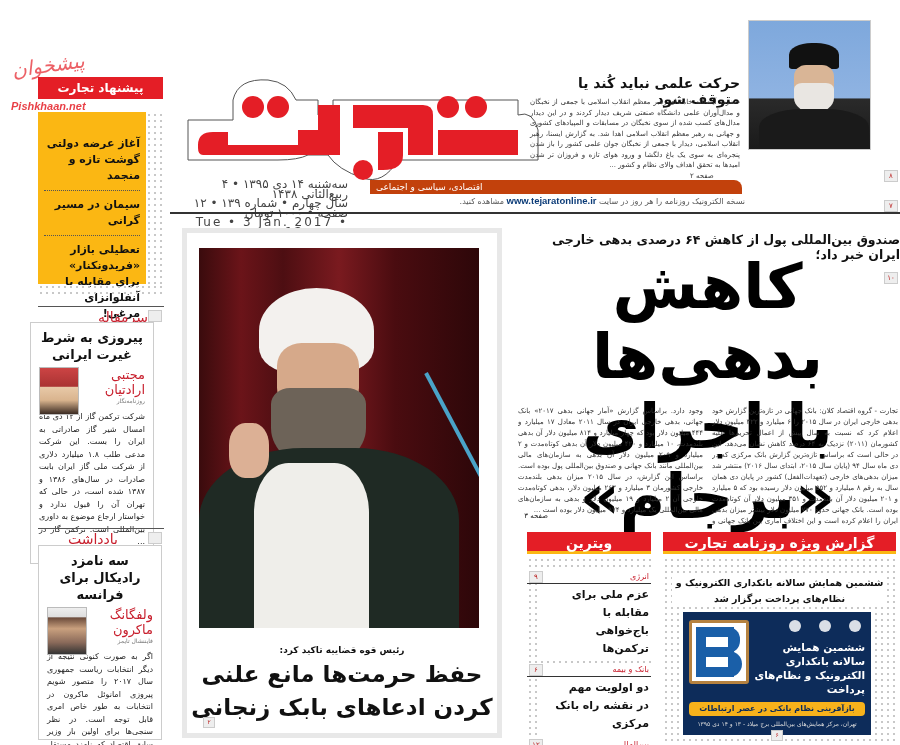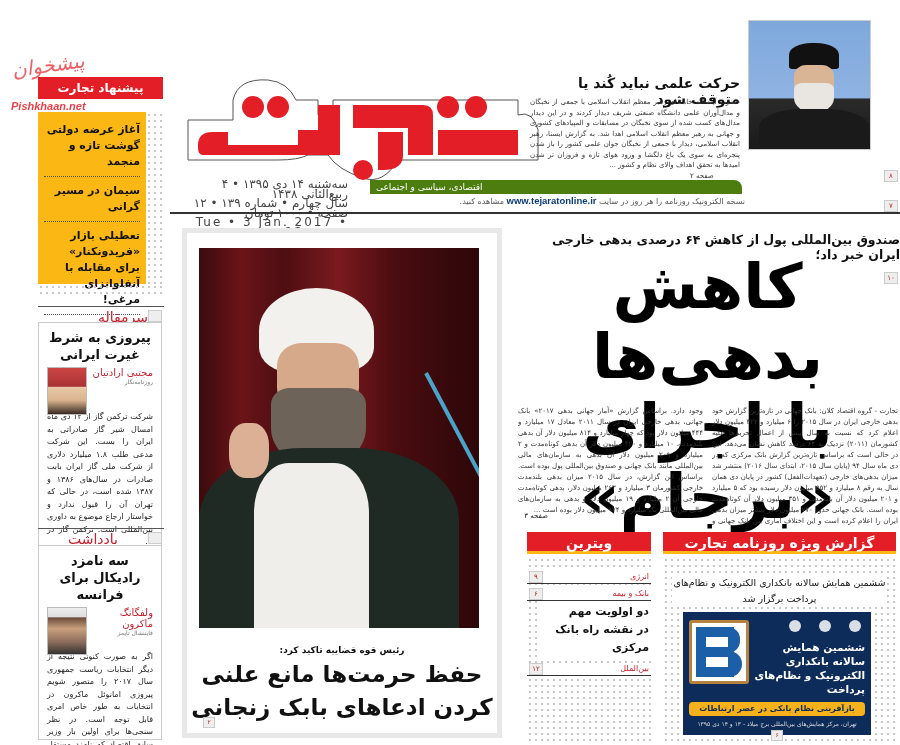--- a/index.html
+++ b/index.html
@@ -3,38 +3,38 @@
 <meta charset="utf-8">
 <style>
 *{box-sizing:border-box;margin:0;padding:0}
 body{width:900px;height:745px;background:#fff;font-family:"DejaVu Sans",sans-serif;position:relative;overflow:hidden;direction:rtl;color:#111}
 .abs{position:absolute}
 .dots{background-image:radial-gradient(#c8c8c8 1px,transparent 1.2px);background-size:6px 6px}
 
 #recommend-head{left:38px;top:77px;width:125px;height:22px;background:#e41e26;color:#fff;font-size:12px;font-weight:bold;text-align:center;line-height:22px}
 #watermark1{left:30px;top:52px;width:55px;height:30px;color:#e41e26;opacity:.7;font-size:20px;font-family:"DejaVu Serif",serif;font-style:italic;transform:rotate(-8deg)}
 #watermark2{left:11px;top:100px;color:#e41e26;font-size:11px;font-weight:bold;font-style:italic;direction:ltr;font-family:"Liberation Sans",sans-serif;opacity:.85}
-#recommend-box{left:38px;top:112px;width:108px;height:172px;background:#fbb713;padding:4px 6px}
+#recommend-box{left:38px;top:112px;width:108px;height:172px;background:#fbb713;padding:18px 6px}
 #recommend-side{left:146px;top:112px;width:18px;height:172px}
 .rec-item{font-size:11px;font-weight:bold;text-align:right;line-height:16px;color:#111;border-bottom:1px dotted #555;padding:6px 0 6px 0}
 .rec-item:last-child{border-bottom:1px dotted #555}
 .pg-tag{position:absolute;right:2px;width:14px;height:12px;background:#eee;border:1px solid #ccc;font-size:7px;text-align:center;line-height:10px;color:#b22}
 #dots-under-rec{left:38px;top:284px;width:126px;height:12px}
 .col-rule{height:1px;background:#555}
 .section-label{font-size:14px;color:#c8202e;font-weight:normal}
 .side-box{border:1px solid #ccc;background:#fff;padding:6px 8px}
 .box-title{font-size:13px;font-weight:bold;text-align:center;line-height:17px;color:#111}
-.author{font-size:10px;color:#c8202e}
+.author{font-size:13px;color:#c8202e}
 .author-sub{font-size:6px;color:#777}
 .body-txt{font-size:8px;line-height:12.5px;color:#222;text-align:justify}
 .more{font-size:8px;color:#333;margin-top:4px}
 .portrait{position:absolute;width:40px;height:48px;border:1px solid #bbb}
 
 #logo{left:178px;top:60px;width:370px;height:125px}
-#tagline-bar{left:370px;top:180px;width:372px;height:14px;background:#4d7c0f;border-radius:0 8px 0 0}
+#tagline-bar{left:370px;top:180px;width:372px;height:14px;background:#c2410c;border-radius:0 8px 0 0}
 #tagline{position:absolute;left:6px;top:0;font-size:9px;color:#fff;line-height:14px}
 #website-line{left:360px;top:195px;width:385px;height:12px;font-size:8px;color:#555;line-height:12px}
 #website-line b{color:#0c3c78;font-family:"Liberation Sans",sans-serif;font-size:9.5px;direction:ltr;unicode-bidi:embed}
 #dateline{left:178px;top:180px;width:170px;font-size:12px;line-height:9.5px;color:#444}
 #masthead-rule{left:170px;top:212px;width:730px;height:2px;background:#333}
 
 #lead-photo{left:748px;top:20px;width:123px;height:130px;background:linear-gradient(180deg,#7ea8dc 0%,#8fb3e2 60%,#2a2a2a 61%,#1a1a1a 100%);border:1px solid #ccc;overflow:hidden}
 #top-story-title{left:530px;top:75px;width:210px;font-size:14px;font-weight:bold;text-align:right}
 #top-story-body{left:530px;top:97px;width:210px;font-size:7px;line-height:10.5px;color:#333;text-align:justify}
 #top-story-page{left:690px;top:172px;font-size:7px;color:#333}
@@ -54,21 +54,21 @@
 
 #vitrin-head{left:527px;top:532px;width:124px;height:22px;background:#e41e26;color:#fff;font-size:14px;font-weight:bold;text-align:center;line-height:22px;border-bottom:3px solid #fbb713}
 #vitrin-box{left:527px;top:557px;width:124px;height:188px}
 .vit-cat{position:relative;border-bottom:1px solid #333;font-size:8px;color:#c8202e;padding-right:2px;height:13px;line-height:12px;margin-top:4px;background:#fff}
 .vit-cat .pg-tag{right:auto;left:2px;top:0}
 .vit-title{font-size:11px;font-weight:bold;line-height:18px;text-align:right;padding:2px 2px 2px 14px;color:#111;background:transparent}
 .vit-inner{background:#fff;margin-left:14px}
 
 #report-head{left:663px;top:532px;width:233px;height:22px;background:#e41e26;color:#fff;font-size:14px;font-weight:bold;text-align:center;line-height:22px;border-bottom:3px solid #fbb713}
 #report-box{left:663px;top:557px;width:233px;height:188px}
-#report-title{left:672px;top:575px;width:215px;font-size:9.5px;font-weight:normal;text-align:center;line-height:16px;background:#fff}
+#report-title{left:672px;top:575px;width:215px;font-size:9.5px;font-weight:bold;text-align:center;line-height:16px;background:#fff}
 #ad{left:683px;top:612px;width:188px;height:123px;background:#0d2c5a;color:#fff}
 #ad-logo{position:absolute;left:6px;top:8px;width:60px;height:64px;background:#fff;border:3px solid #b58240;border-radius:3px}
 #ad-logo .bar{position:absolute;background:#1a5fa8}
 #ad-title{position:absolute;right:6px;top:28px;width:115px;font-size:10.5px;line-height:14px;text-align:right;font-weight:bold}
 #ad-slogan{position:absolute;left:6px;right:6px;top:90px;height:14px;background:#f7b21b;color:#0d2c5a;font-size:8px;font-weight:bold;text-align:center;line-height:14px;border-radius:4px}
 #ad-venue{position:absolute;left:6px;right:6px;top:108px;font-size:6px;text-align:center;color:#ddd}
 .ad-emblem{position:absolute;top:8px;width:12px;height:12px;border-radius:50%;background:#fff;opacity:.85}
 #ad-page{position:absolute;left:88px;bottom:-6px;width:12px;height:11px;background:#eee;border:1px solid #ccc;font-size:6px;text-align:center;color:#b22}
 </style>
 </head>
@@ -91,21 +91,21 @@
   </div>
 </div>
 <div class="abs pg-tag" style="left:148px;top:170px">۸</div>
 <div class="abs pg-tag" style="left:148px;top:200px">۷</div>
 <div class="abs pg-tag" style="left:148px;top:272px">۱۰</div>
 <div id="dots-under-rec" class="abs dots"></div>
 
 <div class="abs col-rule" style="left:38px;top:306px;width:126px"></div>
 <div class="abs section-label" style="left:38px;top:309px;width:110px;text-align:right">سرمقاله</div>
 <div class="abs" style="left:148px;top:310px;width:14px;height:12px;background:#eee;border:1px solid #ccc"></div>
-<div class="abs side-box" style="left:38px;top:322px;width:124px;height:242px">
+<div class="abs side-box" style="left:30px;top:322px;width:124px;height:242px">
   <div class="box-title">پیروزی به شرط غیرت ایرانی</div>
   <div style="position:relative;margin-top:4px;padding-left:44px;min-height:50px">
     <div class="portrait" style="left:0;top:0;background:linear-gradient(180deg,#c44 0%,#a33 40%,#e8c9a8 41%,#d9b48e 70%,#3a2a22 100%)"></div>
     <div class="author">مجتبی ارادتیان</div>
     <div class="author-sub">روزنامه‌نگار</div>
   </div>
   <div class="body-txt" style="margin-top:-6px">شرکت ترکمن گاز از ۱۲ دی ماه امسال شیر گاز صادراتی به ایران را بست. این شرکت مدعی طلب ۱.۸ میلیارد دلاری از شرکت ملی گاز ایران بابت صادرات در سال‌های ۱۳۸۶ و ۱۳۸۷ شده است، در حالی که تهران آن را قبول ندارد و خواستار ارجاع موضوع به داوری بین‌المللی است. ترکمن گاز در ...</div>
   <div class="more">ادامه در صفحه ۹</div>
 </div>
 
@@ -186,20 +186,23 @@
 <div id="caption-title" class="abs">حفظ حرمت‌ها مانع علنی کردن ادعاهای بابک زنجانی</div>
 <div id="photo-page" class="abs">۲</div>
 
 <div id="vitrin-head" class="abs">ویترین</div>
 <div id="vitrin-box" class="abs dots">
   <div style="height:10px"></div>
   <div class="vit-cat">
     <span>انرژی</span>
     <span class="pg-tag">۹</span>
   </div>
+  <div class="vit-inner">
+      <div class="vit-title">عزم ملی برای مقابله با باج‌خواهی ترکمن‌ها</div>
+    </div>
   <div class="vit-cat">
     <span>بانک و بیمه</span>
     <span class="pg-tag">۶</span>
   </div>
   <div class="vit-inner">
       <div class="vit-title">دو اولویت مهم در نقشه راه بانک مرکزی</div>
     </div>
   <div class="vit-cat">
     <span>بین‌الملل</span>
     <span class="pg-tag">۱۲</span>

